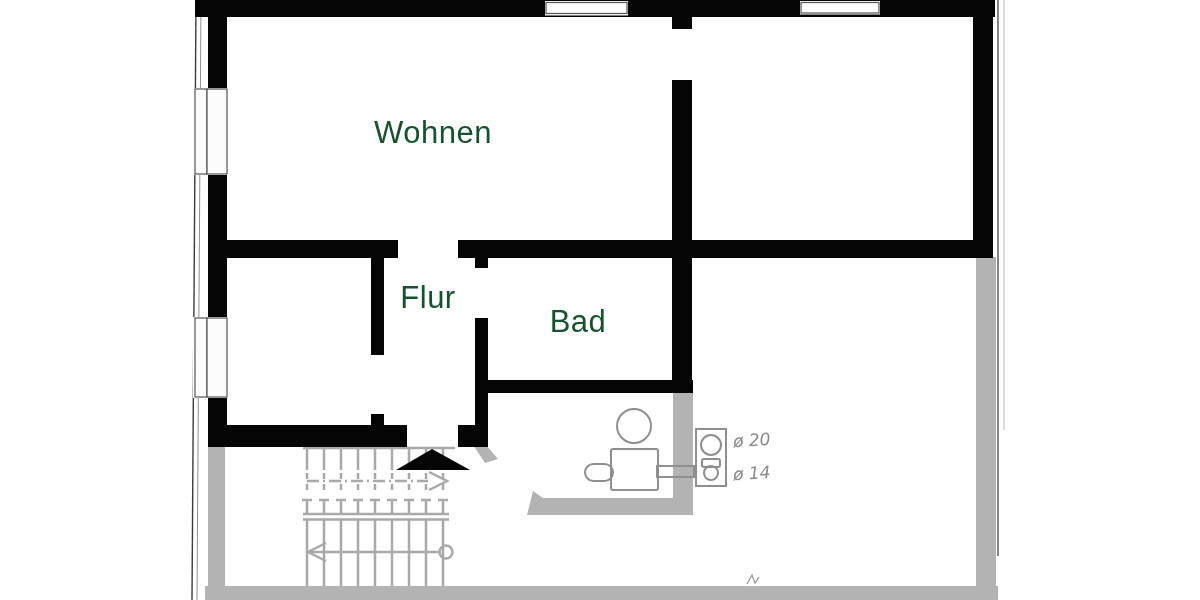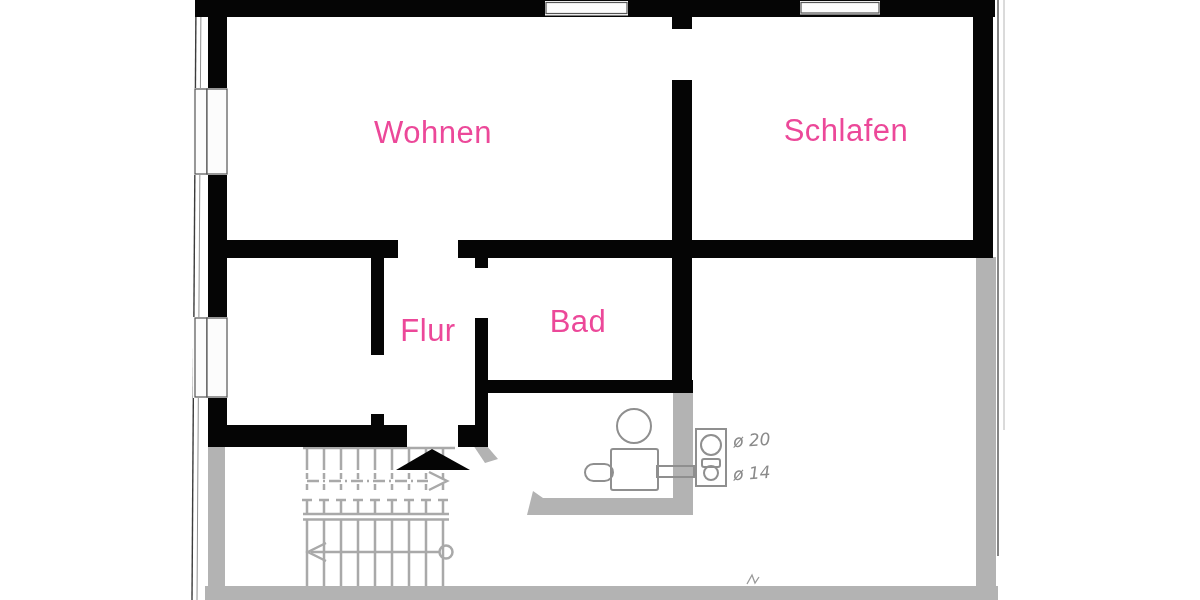--- a/index.html
+++ b/index.html
@@ -9,21 +9,21 @@
     background:#ffffff;
     overflow:hidden;
     font-family:"Liberation Sans", sans-serif;
   }
   .plan-stage svg{position:absolute;left:0;top:0;}
   .room-label{
     position:absolute;
     transform:translate(-50%,-50%);
     font-size:31px;
     letter-spacing:0.5px;
-    color:#ec4899;
+    color:#14532d;
     white-space:nowrap;
     font-family:"Liberation Sans", sans-serif;
   }
   .annotation-label{
     position:absolute;
     transform:translate(0,-50%) rotate(-4deg);
     font-size:17px;
     font-style:italic;
     color:#8a8a8a;
     white-space:nowrap;
@@ -113,20 +113,19 @@
       </g>
       <g>
         <rect x="193" y="317" width="35" height="81" stroke="none"></rect>
         <rect x="195" y="318" width="12" height="79"></rect>
         <rect x="207" y="318" width="20" height="79"></rect>
       </g>
     </g>
   </svg>
 
   <div class="room-label" style="left:433px;top:133px;">Wohnen</div>
-  <div class="room-label" style="left:846px;top:131px;">Schlafen</div>
-  <div class="room-label" style="left:428px;top:331px;">Flur</div>
+  <div class="room-label" style="left:428px;top:298px;">Flur</div>
   <div class="room-label" style="left:578px;top:322px;">Bad</div>
 
   <div class="annotation-label" style="left:733px;top:440px;">ø 20</div>
   <div class="annotation-label" style="left:733px;top:473px;">ø 14</div>
 
 </div>
 
 </body></html>

